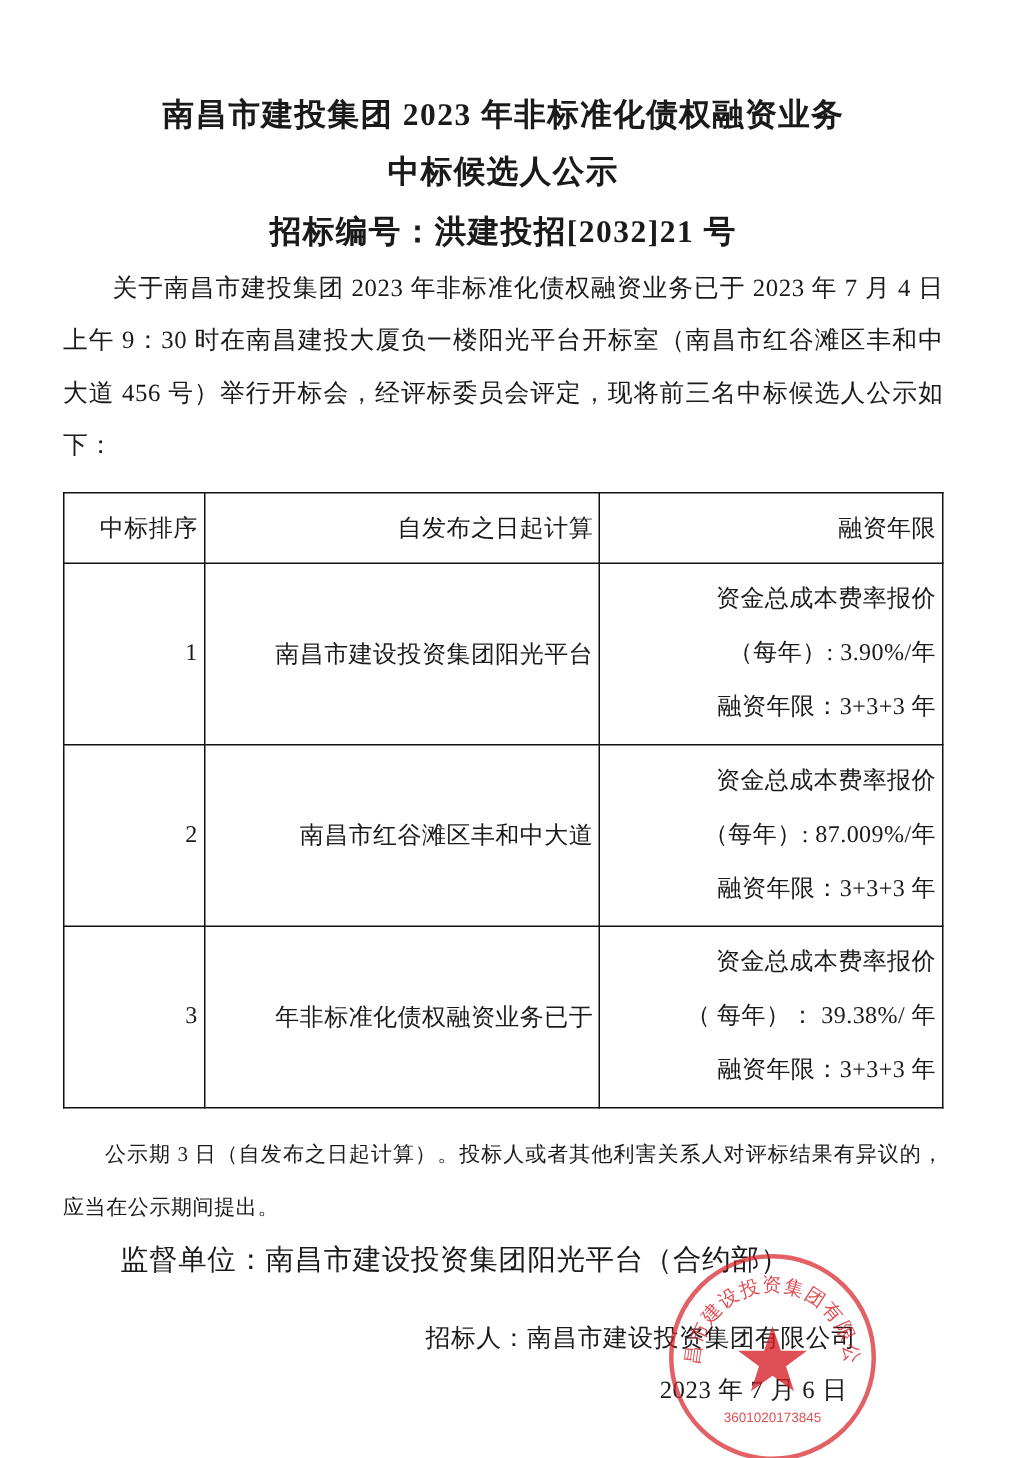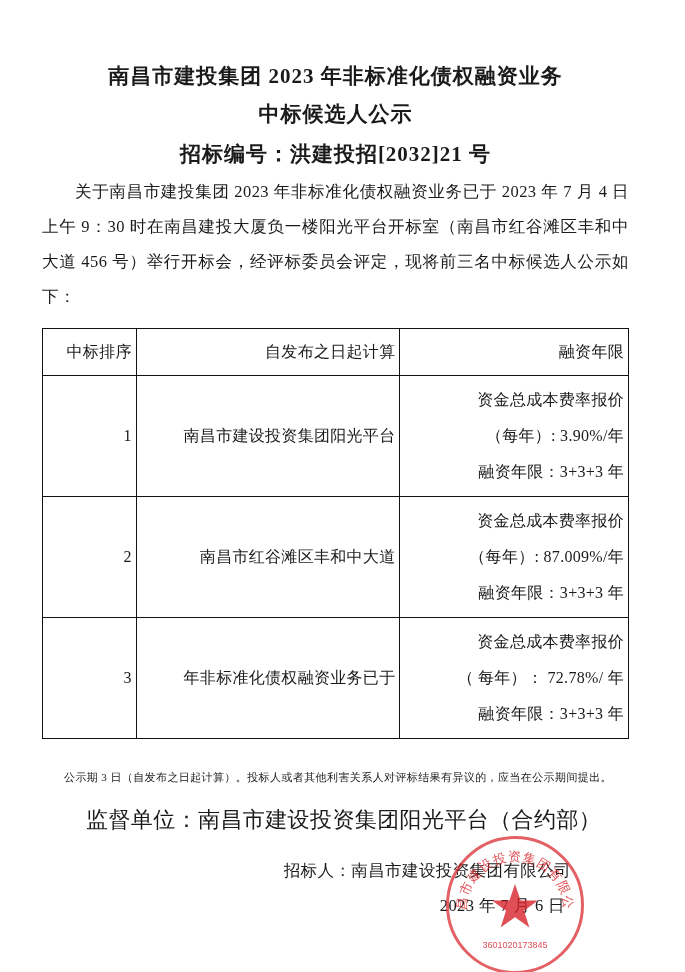--- a/index.html
+++ b/index.html
@@ -71,28 +71,28 @@
   .price-cell {
     text-align: left;
     padding-left: 18px;
     line-height: 36px;
   }
   .price-cell div {
     white-space: nowrap;
   }
   .after-table {
     margin-top: 14px;
-    font-size: 11px;
-    line-height: 49px;
+    font-size: 14px;
+    line-height: 35px;
     text-align: justify;
     text-justify: inter-ideograph;
     letter-spacing: 0.4px;
   }
   .info-line {
-    font-size: 22px;
+    font-size: 19px;
     line-height: 35px;
     text-indent: 2em;
     letter-spacing: 0.4px;
   }
   .signature {
     margin-top: 16px;
     font-size: 16.5px;
     line-height: 35px;
     text-align: right;
     padding-right: 58px;
@@ -178,21 +178,21 @@
           <div>资金总成本费率报价</div>
           <div>（每年）: 87.009%/年</div>
           <div>融资年限：3+3+3 年</div>
         </td>
       </tr>
       <tr>
         <td>3</td>
         <td>年非标准化债权融资业务已于</td>
         <td class="price-cell">
           <div>资金总成本费率报价</div>
-          <div>（ 每年）： 72.78%/ 年</div>
+          <div>（ 每年）： 39.38%/ 年</div>
           <div>融资年限：3+3+3 年</div>
         </td>
       </tr>
     </tbody>
   </table>
 
   <div class="after-table indent">公示期 3 日（自发布之日起计算）。投标人或者其他利害关系人对评标结果有异议的，应当在公示期间提出。</div>
 
   <div class="info-line">监督单位：南昌市建设投资集团阳光平台（合约部）</div>
 

